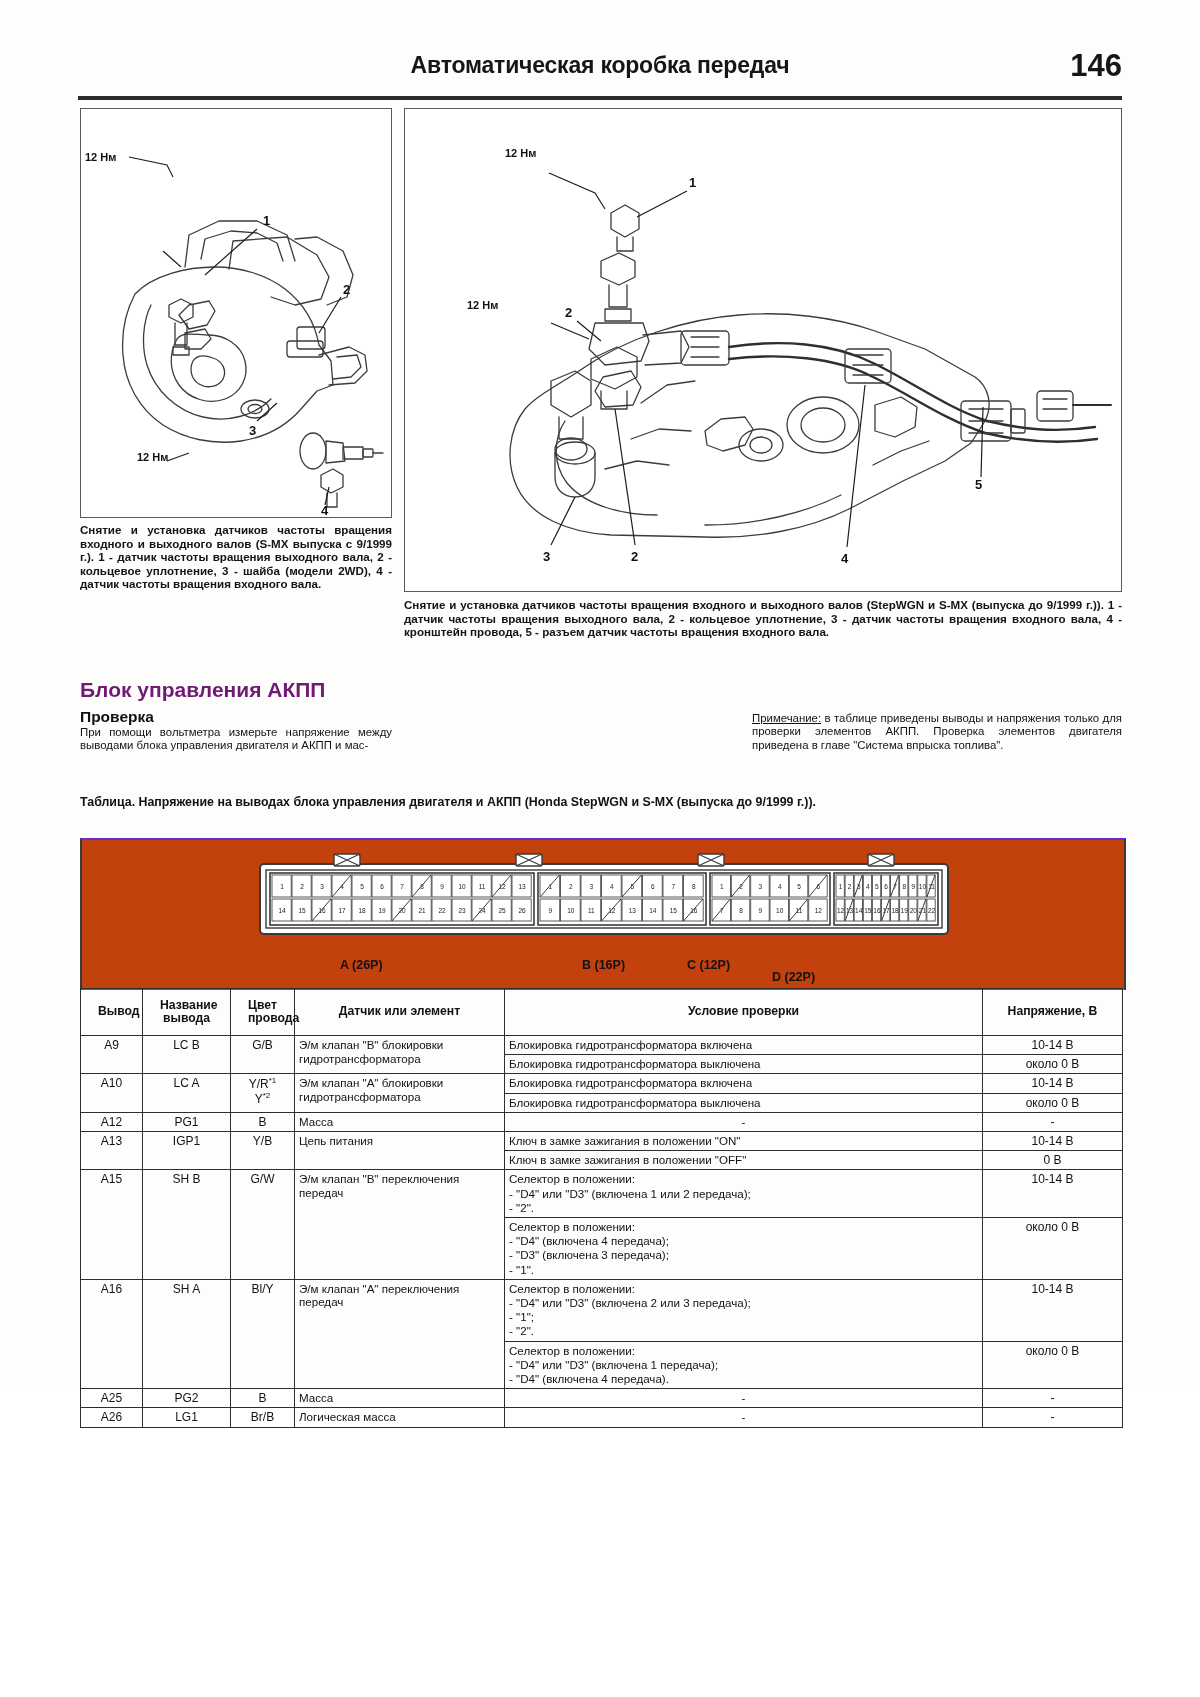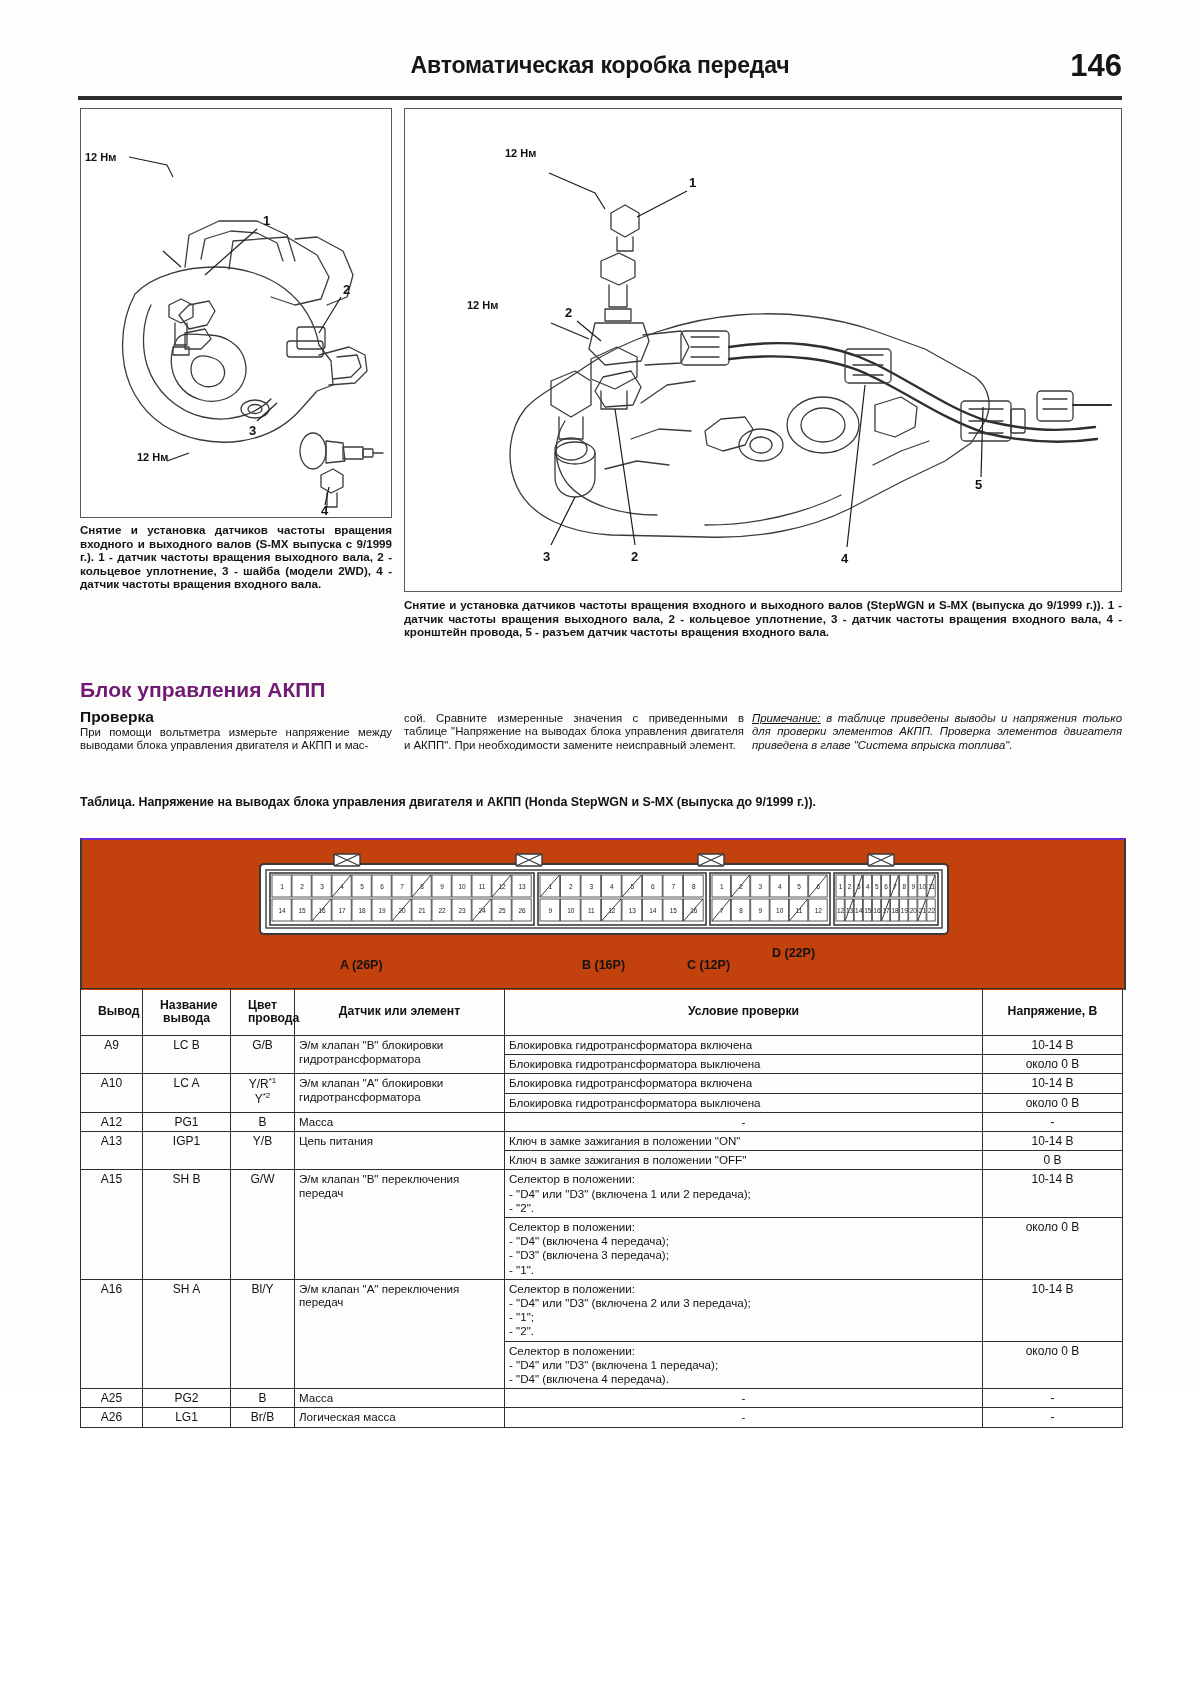--- a/index.html
+++ b/index.html
@@ -101,21 +101,21 @@
   
   .body-col {
     position: absolute;
     font-size: 11.4px;
     line-height: 13.4px;
     color: #131313;
     text-align: justify;
   }
   #body-col-1 { left: 80px;  top: 726px; width: 312px; }
   #body-col-2 { left: 404px; top: 712px; width: 340px; }
-  #body-col-3 { left: 752px; top: 712px; width: 370px; font-style: italic; }
+  #body-col-3 { left: 752px; top: 712px; width: 370px; }
 
   
   #table-intro {
     position: absolute;
     left: 80px; top: 795px;
     width: 1042px;
     font-size: 12.4px;
     font-weight: bold;
     line-height: 15px;
     color: #121212;
@@ -369,21 +369,20 @@
       </g>
     </svg>
   </div>
 
   <div class="caption" id="caption-right">Снятие и установка датчиков частоты вращения входного и выходного валов (StepWGN и S-MX (выпуска до 9/1999 г.)). 1 - датчик частоты вращения выходного вала, 2 - кольцевое уплотнение, 3 - датчик частоты вращения входного вала, 4 - кронштейн провода, 5 - разъем датчик частоты вращения входного вала.</div>
 
   <div id="section-heading">Блок управления АКПП</div>
   <div id="section-subheading">Проверка</div>
 
   <div class="body-col" id="body-col-1">При помощи вольтметра измерьте напряжение между выводами блока управления двигателя и АКПП и мас-</div>
-  <div class="body-col" id="body-col-2">сой. Сравните измеренные значения с приведенными в таблице "Напряжение на выводах блока управления двигателя и АКПП". При необходимости замените неисправный элемент.</div>
   <div class="body-col" id="body-col-3"><u>Примечание:</u><span> в таблице приведены выводы и напряжения только для проверки элементов АКПП. Проверка элементов двигателя приведена в главе "Система впрыска топлива".</span></div>
 
   <div id="table-intro">Таблица. Напряжение на выводах блока управления двигателя и АКПП (Honda StepWGN и S-MX (выпуска до 9/1999 г.)).</div>
 
   <div id="connector-block">
     <svg id="connector-svg" width="1042" height="150" viewBox="0 0 1042 150">
 
       <rect x="178" y="24" width="688" height="70" rx="4" fill="#ffffff" stroke="#3a3a3a" stroke-width="2"></rect>
       <rect x="184" y="30" width="676" height="58" fill="#ffffff" stroke="#3a3a3a" stroke-width="1.4"></rect>
 
@@ -586,21 +585,21 @@
           <path d="M844.9 57 L853.0 35"></path>
           <path d="M763.1 81 L771.2 59"></path>
           <path d="M799.5 81 L807.5 59"></path>
           <path d="M835.8 81 L843.9 59"></path>
         </g>
     </svg>
 
     <div class="conn-label" style="left:258px; top:118px;">A (26P)</div>
     <div class="conn-label" style="left:463px; top:118px;margin-left:37px;">B (16P)</div>
     <div class="conn-label" style="left:605px; top:118px;">C (12P)</div>
-    <div class="conn-label" style="left:690px; top:106px;">D (22P)</div>
+    <div class="conn-label" style="left:690px; top:130px;">D (22P)</div>
   </div>
 
   <table id="data-table">
     <colgroup>
       <col class="w-pin">
         <col class="w-name">
         <col class="w-color">
       <col class="w-elem">
         <col class="w-cond">
         <col class="w-volt">

